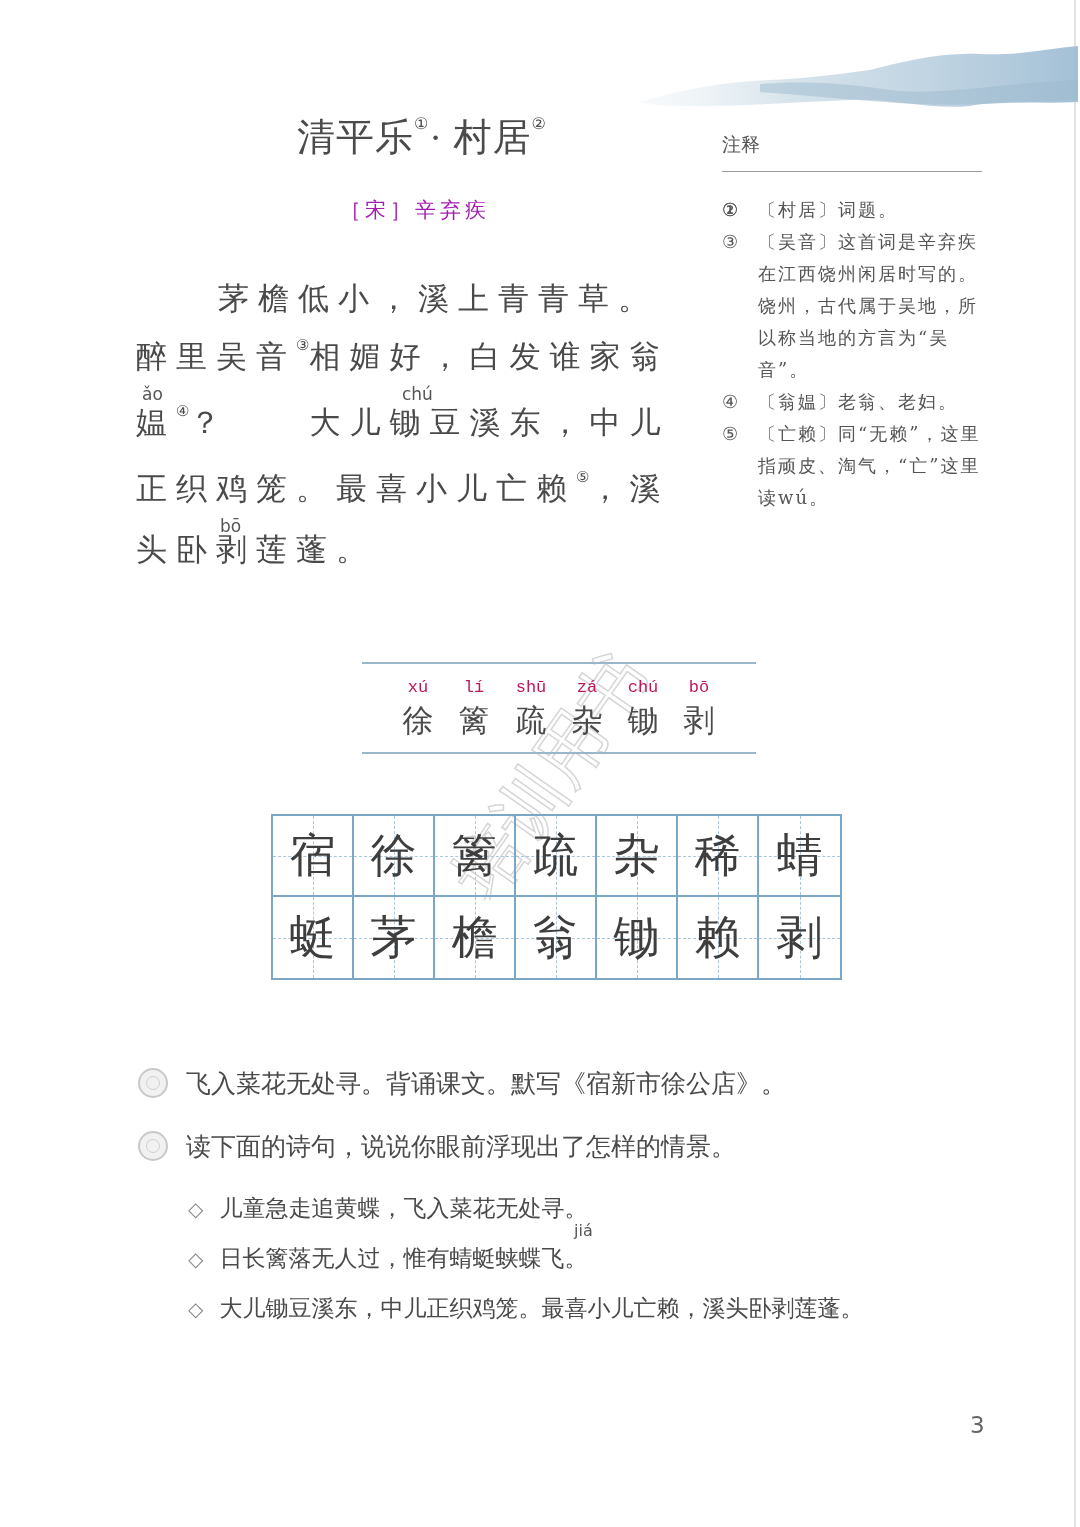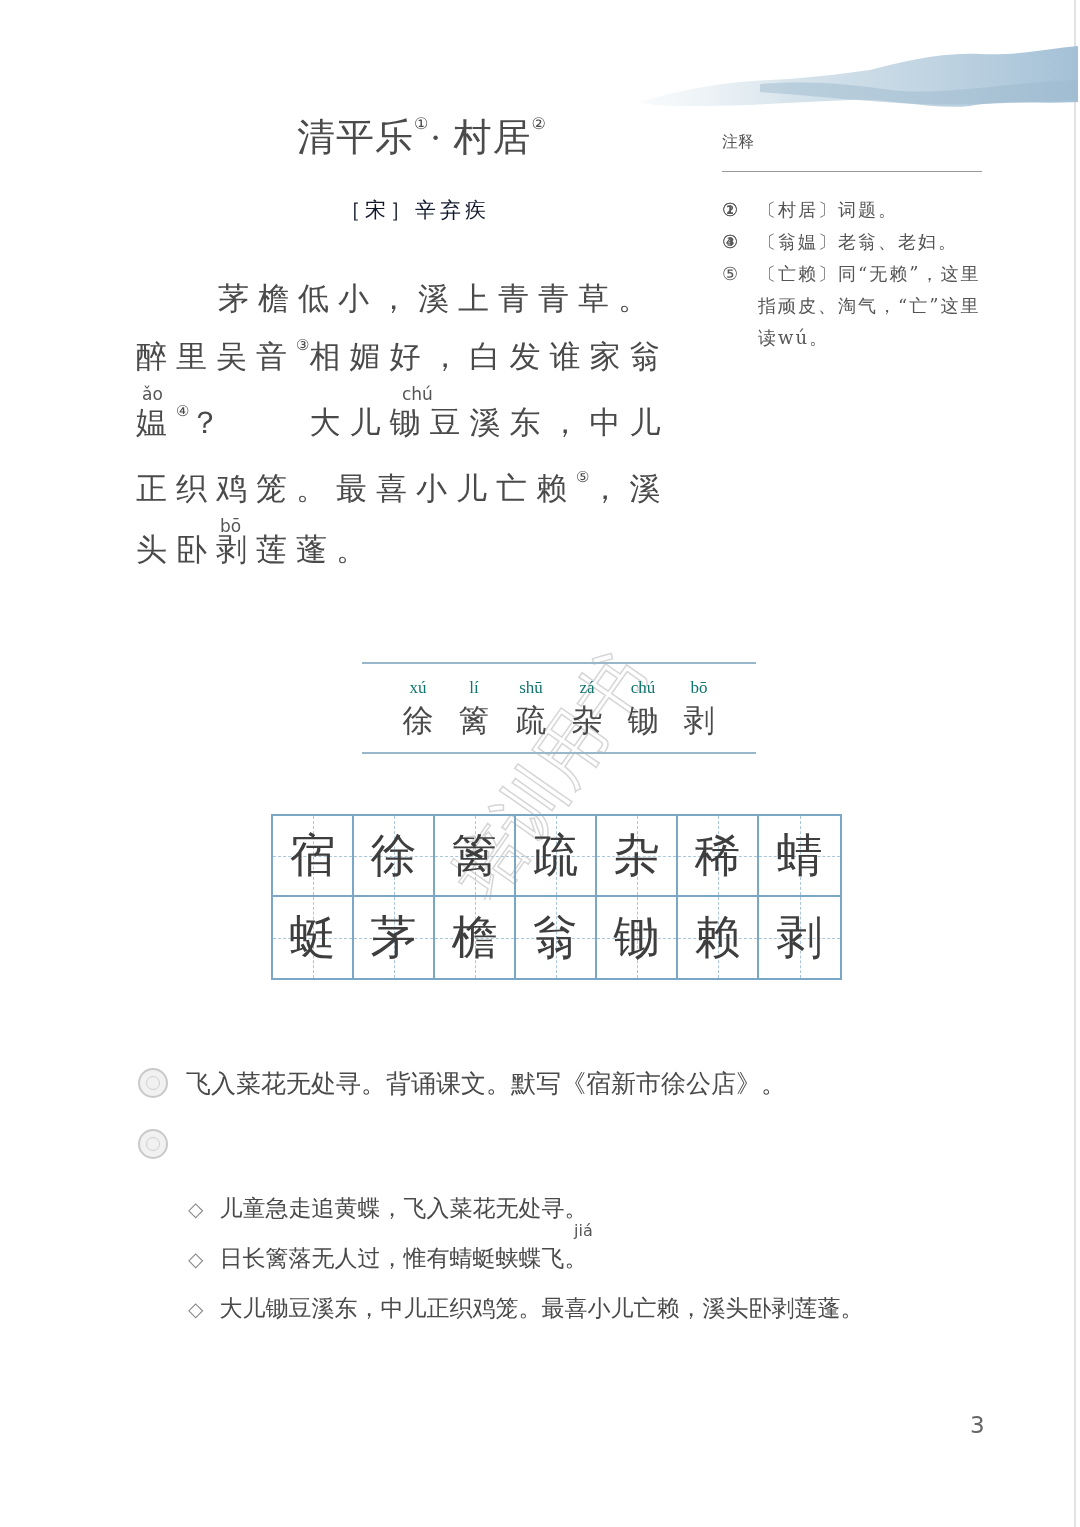--- a/index.html
+++ b/index.html
@@ -5,36 +5,36 @@
   html, body { margin:0; padding:0; }
   body { width:1080px; height:1527px; background:#ffffff; position:relative; overflow:hidden;
          font-family:"DejaVu Serif","Liberation Serif",serif; color:#4a4a4a; }
   .page-edge { position:absolute; top:0; right:4px; width:2px; height:1527px; background:#e3e3e3; }
   .ink-wash { position:absolute; top:40px; left:640px; width:438px; height:70px; }
   .watermark { position:absolute; left:420px; top:640px; width:300px; height:260px; pointer-events:none; }
 
   .title { position:absolute; left:297px; top:112px; font-size:38px; color:#4b4b4b; letter-spacing:1px;
            font-family:Liberation Serif, serif; }
   .title sup { font-size:16px; vertical-align:top; position:relative; top:2px; }
-  .author { position:absolute; left:340px; top:196px; font-size:21px; color:#0f172a; letter-spacing:4px; }
+  .author { position:absolute; left:340px; top:196px; font-size:21px; color:#a21caf; letter-spacing:4px; }
 
   .poem { position:absolute; left:136px; top:270px; width:560px; font-size:31px; color:#4a4a4a; }
   .pline { position:absolute; left:0; white-space:nowrap; letter-spacing:9px; }
   .pline sup { font-size:15px; vertical-align:top; letter-spacing:0; }
   .py { position:absolute; font-size:17px; font-family:"DejaVu Sans",sans-serif; color:#555; letter-spacing:0; }
 
-  .notes-head { position:absolute; left:722px; top:132px; font-size:16px; color:#555; }
+  .notes-head { position:absolute; left:722px; top:132px; font-size:19px; color:#555; }
   .notes-rule { position:absolute; left:722px; top:171px; width:260px; height:1px; background:#999; }
   .notes { position:absolute; left:722px; top:194px; width:270px; font-size:18px; color:#555; line-height:32px; }
   .note { position:relative; padding-left:36px; letter-spacing:2px; }
   .note .num { position:absolute; left:0; top:0; }
 
   .vocab-rule { position:absolute; left:362px; width:394px; height:2px; background:#9ab7c9; }
   .vocab-item { position:absolute; text-align:center; width:50px; }
-  .vocab-item .vpy { display:block; font-size:17px; font-family:Liberation Serif, serif; color:#0f766e; height:22px; }
+  .vocab-item .vpy { display:block; font-size:17px; font-family:Liberation Mono, monospace; color:#be185d; height:22px; }
   .vocab-item .vch { display:block; font-size:31px; color:#4a4a4a; }
 
   .grid { position:absolute; left:271px; top:814px; border:2px solid #7ba7c6; display:grid;
           grid-template-columns:repeat(7,81px); grid-template-rows:repeat(2,81px); }
   .cell { position:relative; border-right:2px solid #7ba7c6; border-bottom:2px solid #7ba7c6;
           display:flex; align-items:center; justify-content:center; font-size:46px; color:#3e3e3e; }
   .cell:nth-child(7n) { border-right:none; }
   .cell:nth-child(n+8) { border-bottom:none; }
   .cell::before { content:""; position:absolute; left:0; right:0; top:50%; border-top:1px dashed #a9c6da; }
   .cell::after { content:""; position:absolute; top:0; bottom:0; left:50%; border-left:1px dashed #a9c6da; }
@@ -86,21 +86,21 @@
   <div class="pline" style="top:198px;"><span>正织鸡笼。最喜小儿亡赖</span><sup>⑤</sup><span>，溪</span></div>
   <span class="py" style="top:246px; left:84px;">bō</span>
   <div class="pline" style="top:259px;"><span>头卧剥莲蓬。</span></div>
 </div>
 
 <div class="notes-head">注释</div>
 <div class="notes-rule"></div>
 <div class="notes">
   <div class="note"><span class="num">①</span></div>
   <div class="note"><span class="num">②</span><span>〔村居〕词题。</span></div>
-  <div class="note"><span class="num">③</span></div>
+  <div class="note"><span class="num">③</span><span>〔吴音〕这首词是辛弃疾在江西饶州闲居时写的。饶州，古代属于吴地，所以称当地的方言为“吴音”。</span></div>
   <div class="note"><span class="num">④</span><span>〔翁媪〕老翁、老妇。</span></div>
   <div class="note"><span class="num">⑤</span><span>〔亡赖〕同“无赖”，这里指顽皮、淘气，“亡”这里读wú。</span></div>
 </div>
 
 <div class="vocab-rule" style="top:662px;"></div>
 <div class="vocab-rule" style="top:752px;"></div>
 <div class="vocab-item" style="left:393px; top:678px;">
     <span class="vpy">xú</span>
     <span class="vch">徐</span>
   </div>
@@ -167,21 +167,21 @@
     </div>
   <div class="cell">
       <span>剥</span>
     </div>
 </div>
 
 <div class="task" style="top:1067px;">
   <span class="seal"></span><span>飞入菜花无处寻。背诵课文。默写《宿新市徐公店》。</span>
 </div>
 <div class="task" style="top:1130px;">
-  <span class="seal"></span>
+  <span class="seal"></span><span>读下面的诗句，说说你眼前浮现出了怎样的情景。</span>
 </div>
 
 <div class="quote" style="top:1193px;">
   <span class="dia">◇</span><span>儿童急走追黄蝶，飞入菜花无处寻。</span>
 </div>
 <div class="quote" style="top:1243px;">
   <span class="qpy" style="left:386px; top:-22px;">jiá</span>
   <span class="dia">◇</span><span>日长篱落无人过，惟有蜻蜓蛱蝶飞。</span>
 </div>
 <div class="quote" style="top:1293px;">

